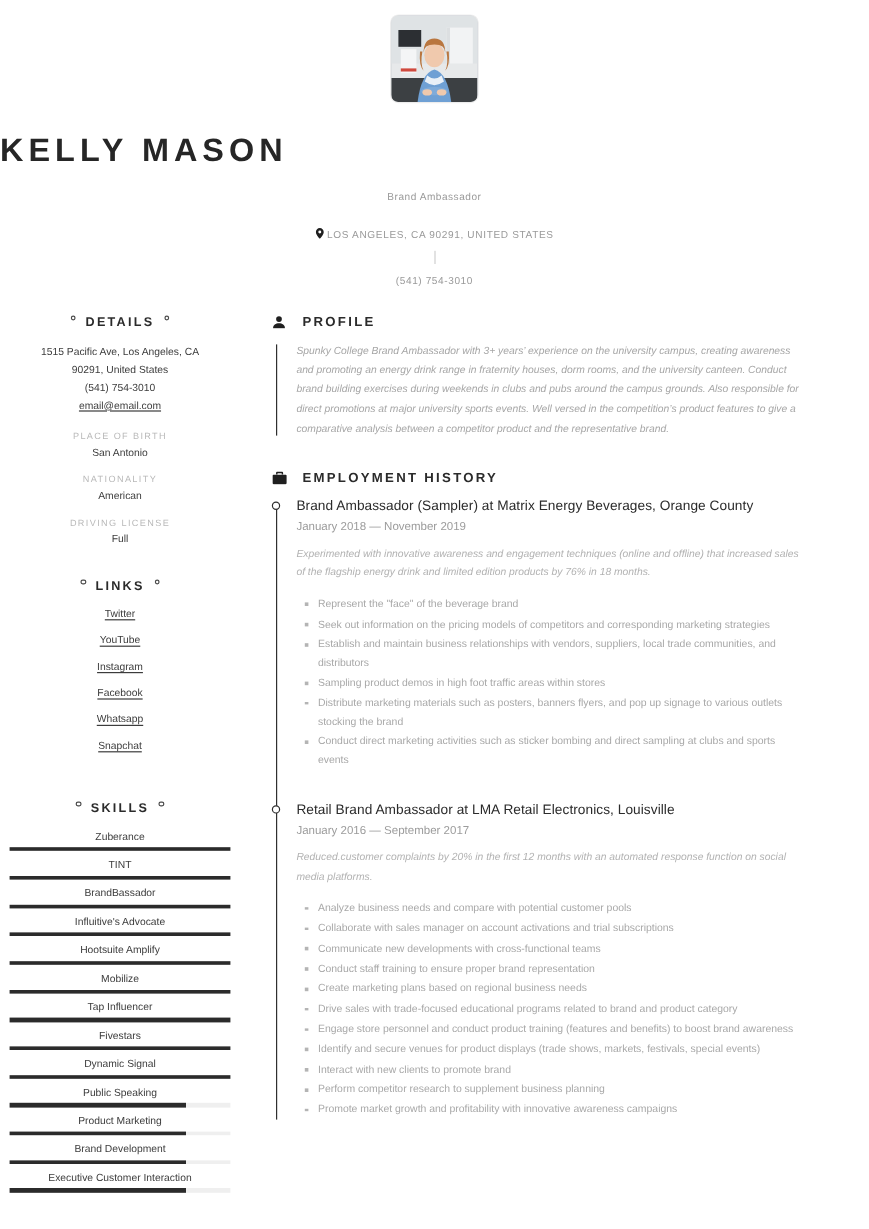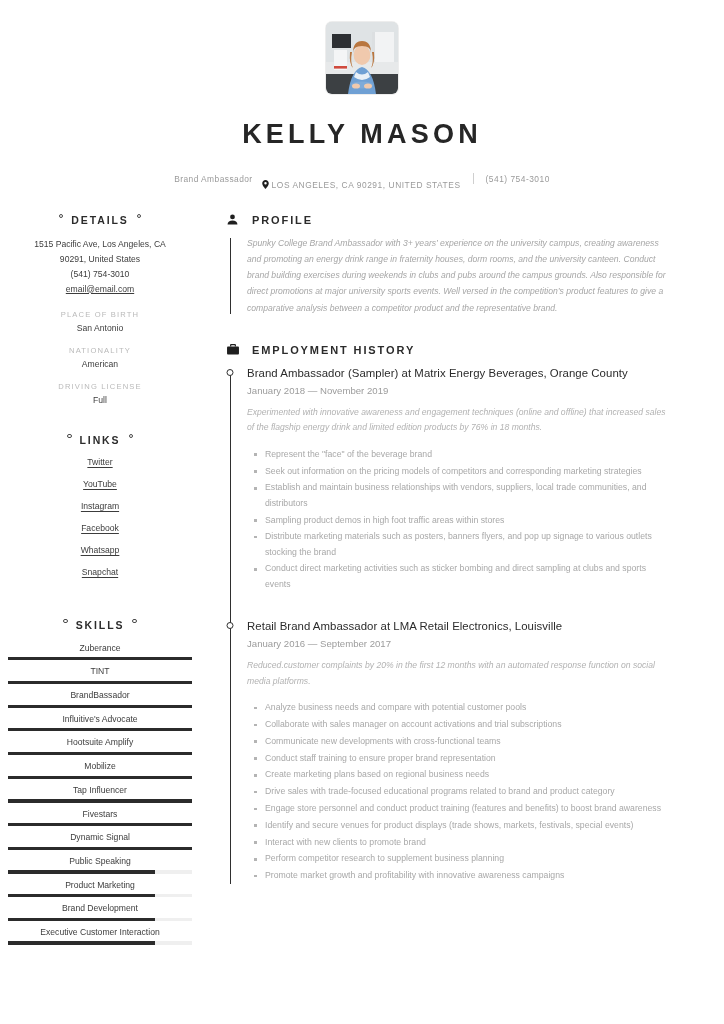--- a/index.html
+++ b/index.html
@@ -12,22 +12,21 @@
     width: 724px;
     height: 1024px;
     font-family: "Liberation Sans", sans-serif;
     color: #3a3a3a;
     overflow: hidden;
     position: relative;
   }
 
   
   .header {
-    padding-top: 22px;
-    text-align: center;
+    padding-top: 13px;
   }
   .photo-wrap {
     width: 72px; height: 72px;
     margin: 0 auto;
     border-radius: 6px;
     overflow: hidden;
     position: relative;
     background: #c9ced3;
     box-shadow: 0 0 0 1px rgba(0,0,0,0.07);
   }
@@ -45,20 +44,21 @@
   }
   .contact-line {
     margin-top: 18px;
     font-size: 8.4px;
     color: #9a9a9a;
     letter-spacing: 0.5px;
     display: flex;
     justify-content: center;
     align-items: center;
     gap: 9px;
+    flex-direction: column;
   }
   .contact-line .job-title { letter-spacing: 0.45px; }
   .pin-icon { display:inline-flex; margin-right: 3px; vertical-align: middle; }
   .loc-group { display: inline-flex; align-items: center; letter-spacing: 0.55px; margin-top: 12px; }
   .sep-bar {
     display: inline-block;
     width: 1px; height: 11px;
     background: #cfcfcf;
     margin: 0 3px;
   }

